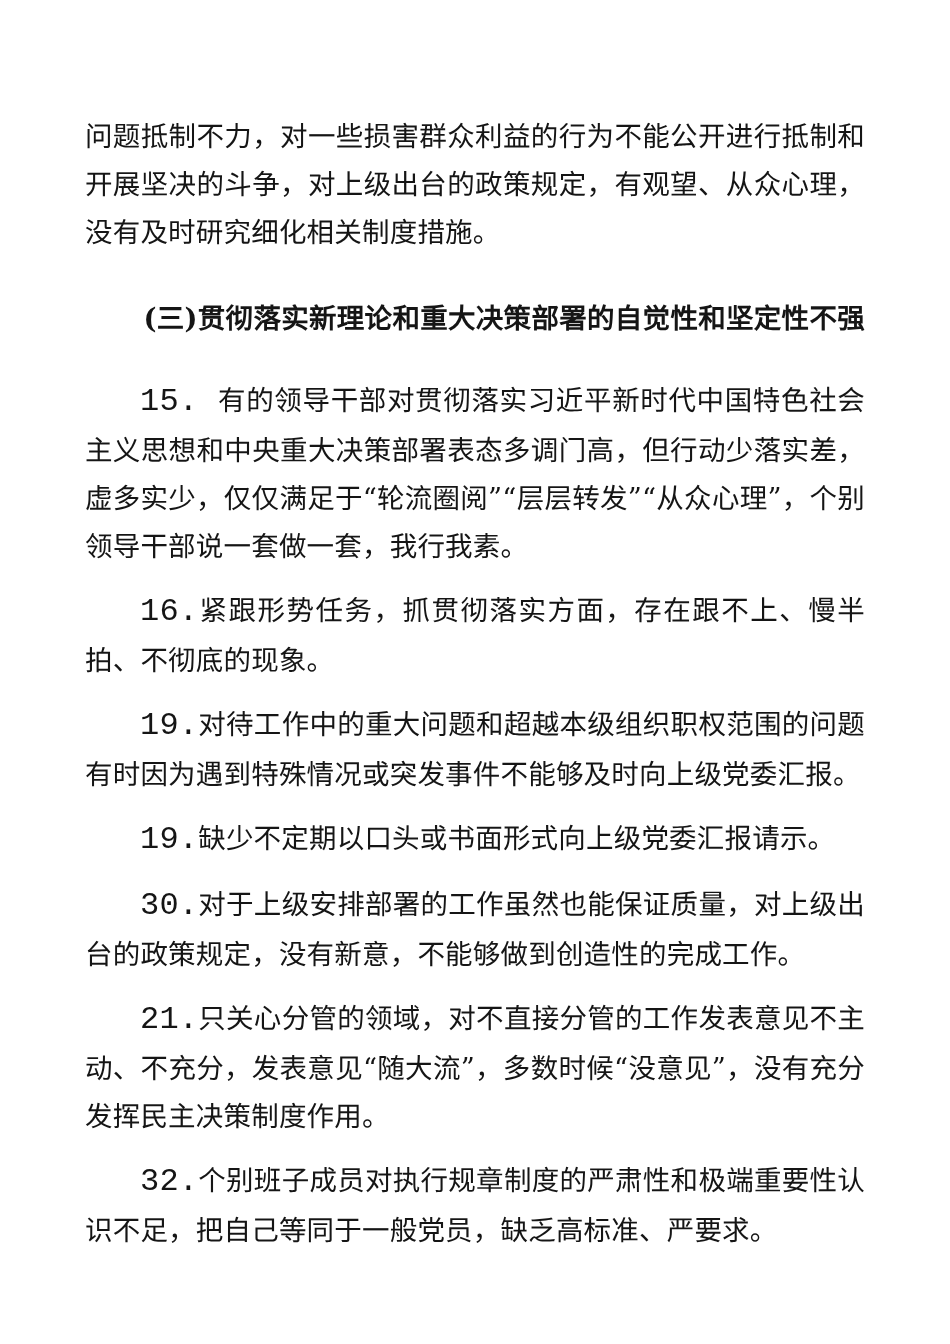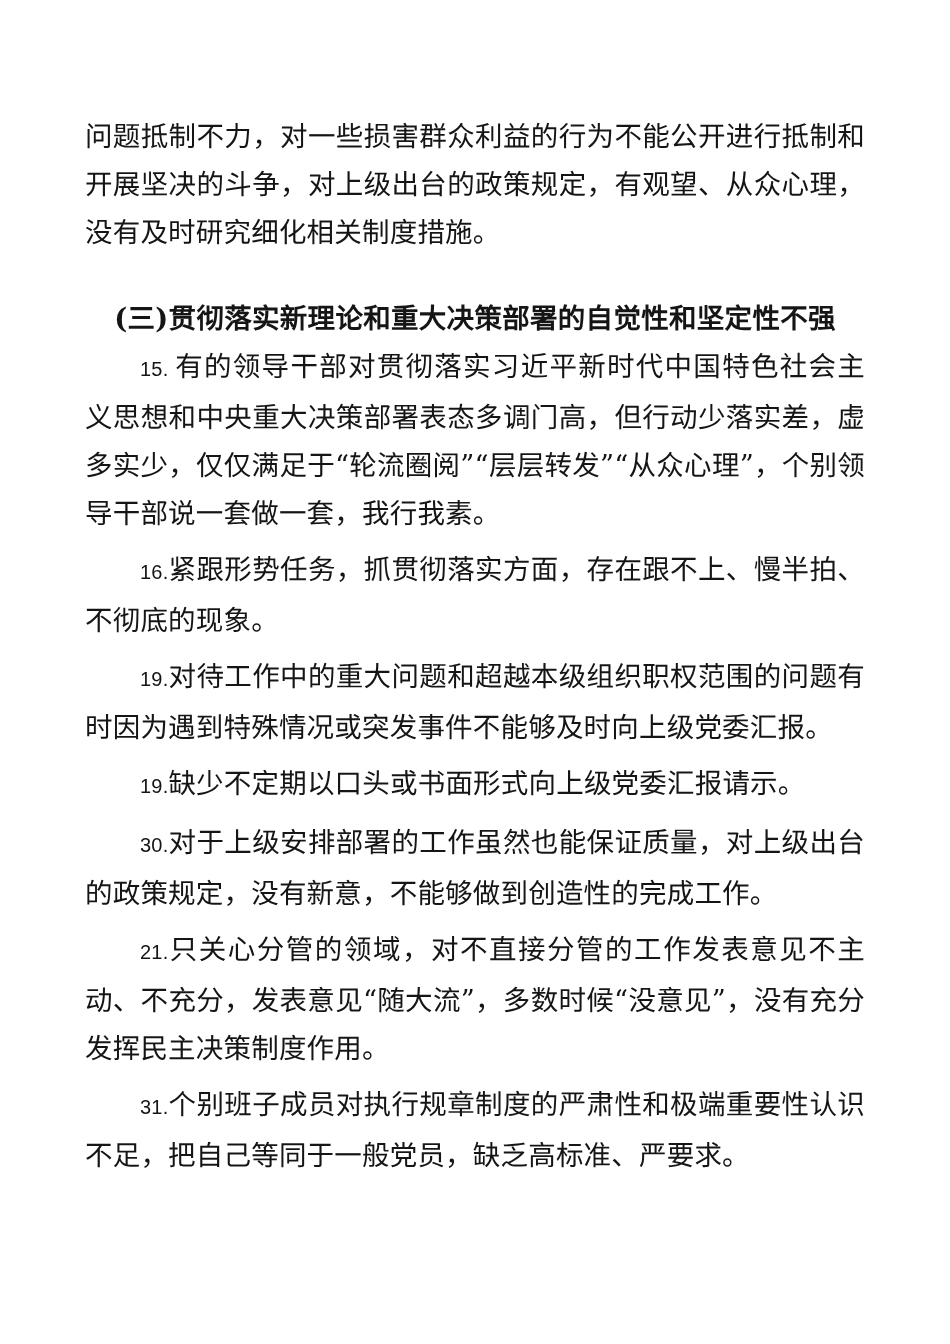--- a/index.html
+++ b/index.html
@@ -52,34 +52,35 @@
 
   
   .para.indent {
     text-indent: 55px;
   }
 
   
   .heading {
     font-weight: bold;
     text-indent: 0;
-    text-align: center;
+    text-align: right;
     margin-top: 38px;
+    margin-bottom: 34px;
     letter-spacing: 0.3px;
   }
 
   
   .para + .para {
-    margin-top: 8px;
+    margin-top: 16px;
   }
 
   
   .num {
-    font-family: Liberation Sans, sans-serif;
-    font-size: 20px;
+    font-family: Liberation Mono, monospace;
+    font-size: 32px;
   }
 </style>
 </head>
 <body>
 
 <div id="page">
   <div id="doc-body">
 
     <p class="para cont">问题抵制不力，对一些损害群众利益的行为不能公开进行抵制和开展坚决的斗争，对上级出台的政策规定，有观望、从众心理，没有及时研究细化相关制度措施。</p>
 
@@ -91,16 +92,16 @@
 
 
     <p class="para indent"><span class="num">19.</span><span class="num"></span><span>对待工作中的重大问题和超越本级组织职权范围的问题有时因为遇到特殊情况或突发事件不能够及时向上级党委汇报。</span></p>
 
     <p class="para indent"><span class="num">19.</span><span class="num"></span><span>缺少不定期以口头或书面形式向上级党委汇报请示。</span></p>
 
     <p class="para indent"><span class="num">30.</span><span class="num"></span><span>对于上级安排部署的工作虽然也能保证质量，对上级出台的政策规定，没有新意，不能够做到创造性的完成工作。</span></p>
 
     <p class="para indent"><span class="num">21.</span><span class="num"></span><span>只关心分管的领域，对不直接分管的工作发表意见不主动、不充分，发表意见“随大流”，多数时候“没意见”，没有充分发挥民主决策制度作用。</span></p>
 
-    <p class="para indent"><span class="num">31.</span><span class="num"></span><span>个别班子成员对执行规章制度的严肃性和极端重要性认识不足，把自己等同于一般党员，缺乏高标准、严要求。</span></p>
+    <p class="para indent"><span class="num">32.</span><span class="num"></span><span>个别班子成员对执行规章制度的严肃性和极端重要性认识不足，把自己等同于一般党员，缺乏高标准、严要求。</span></p>
 
   </div>
 </div>
 
 </body></html>

